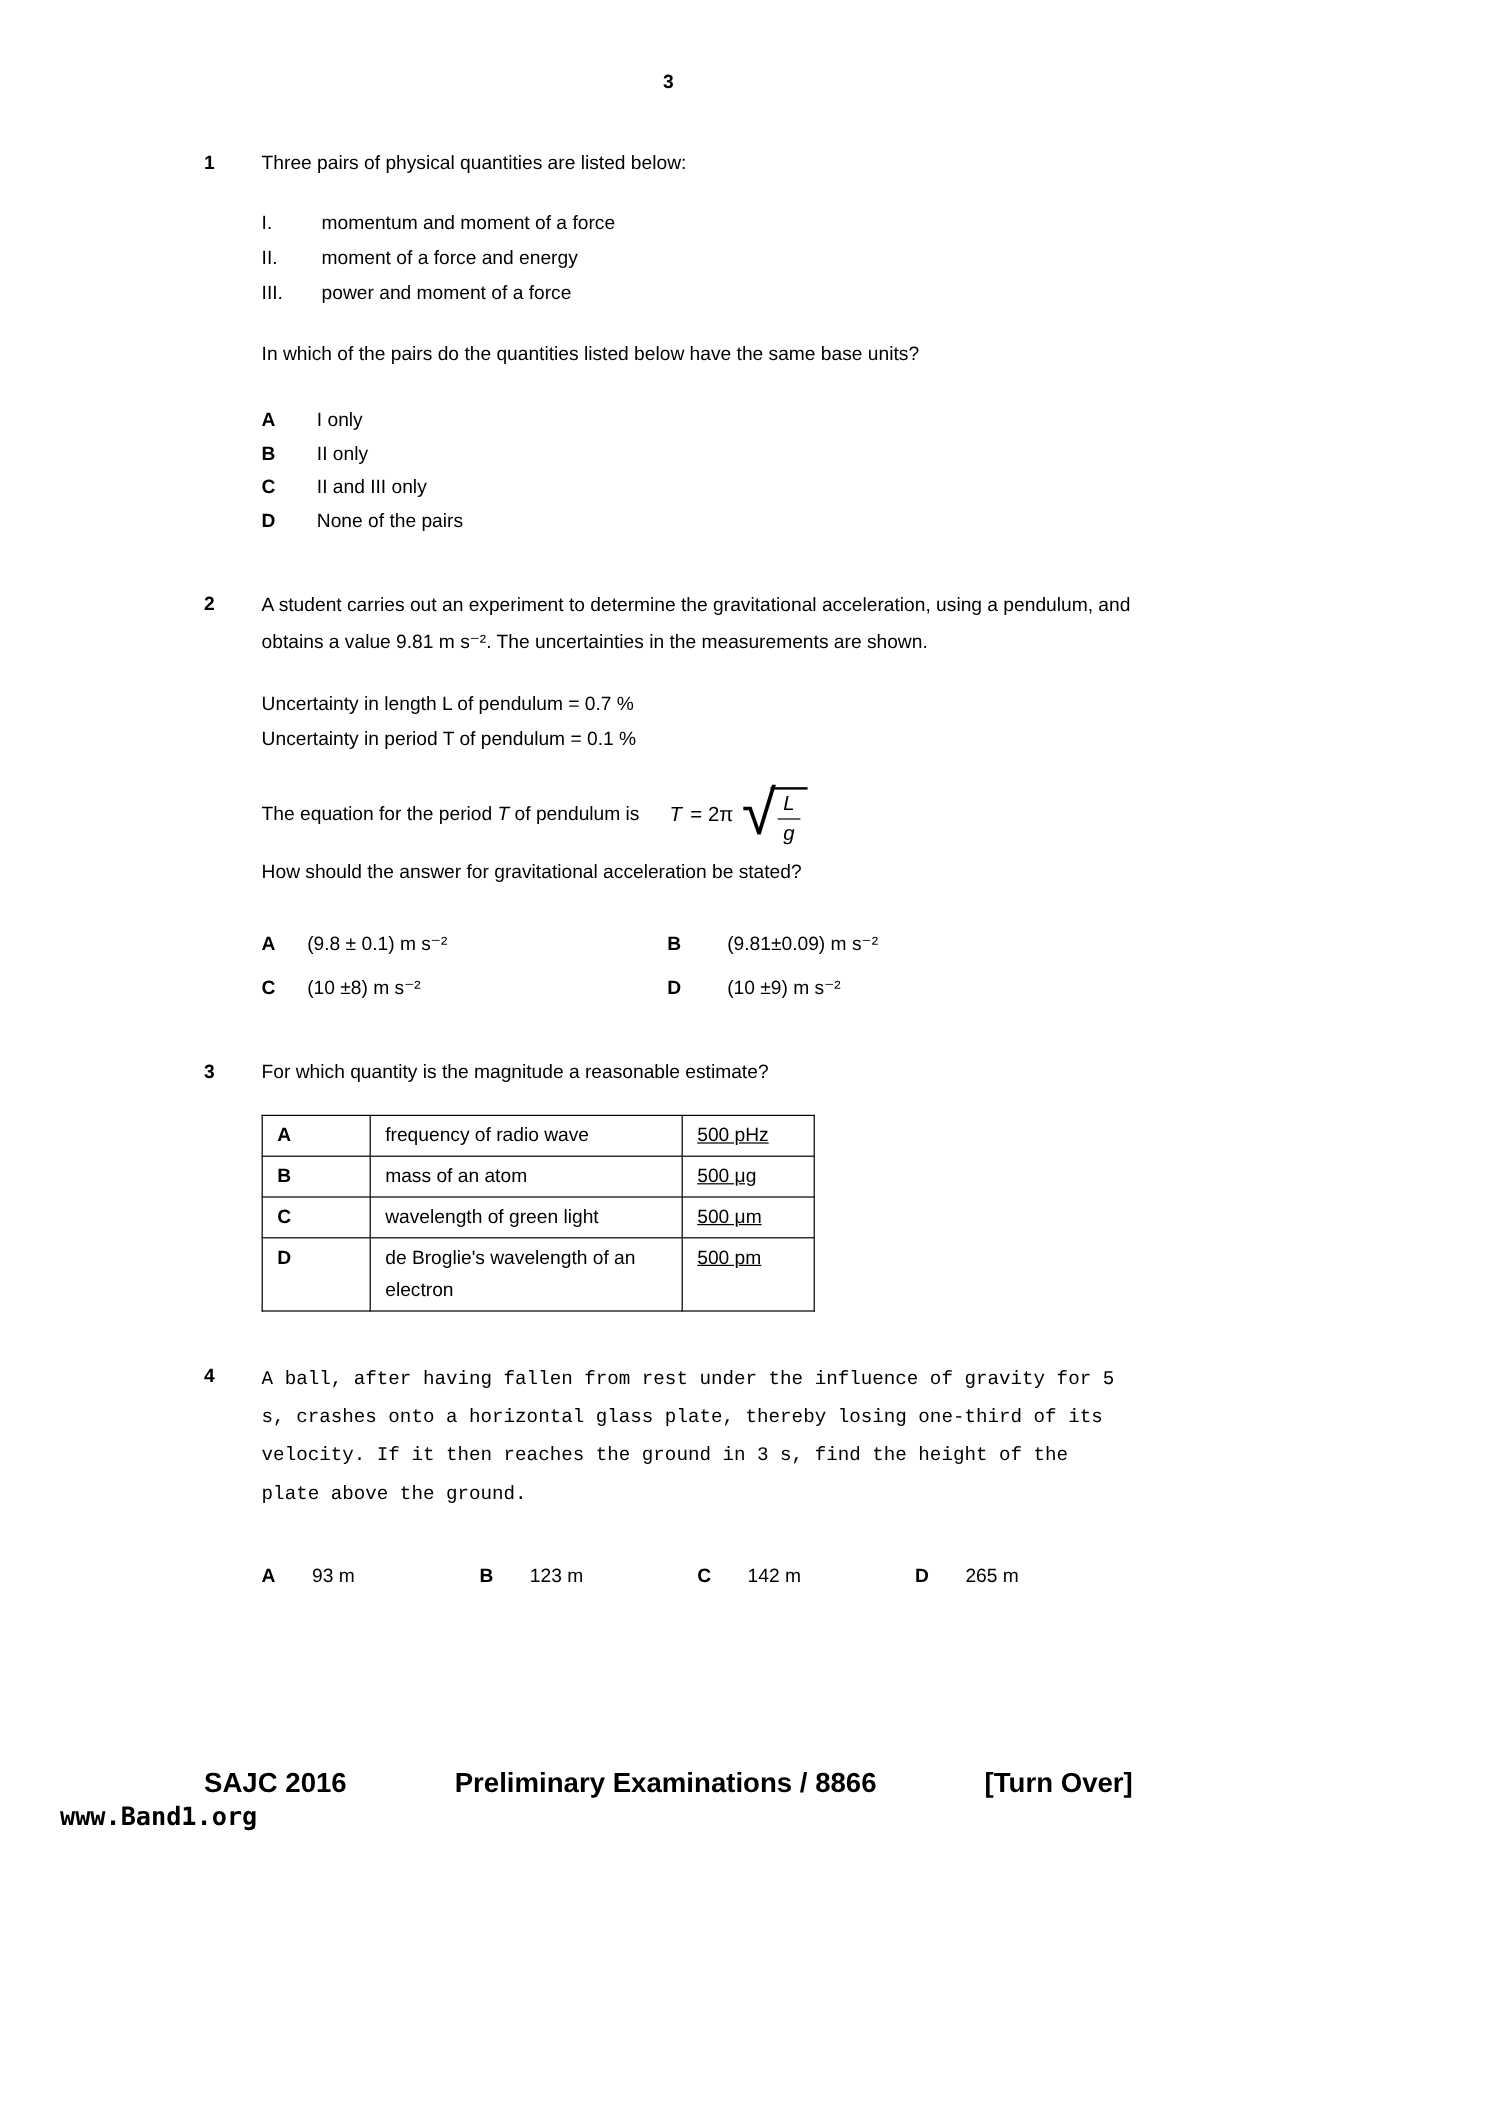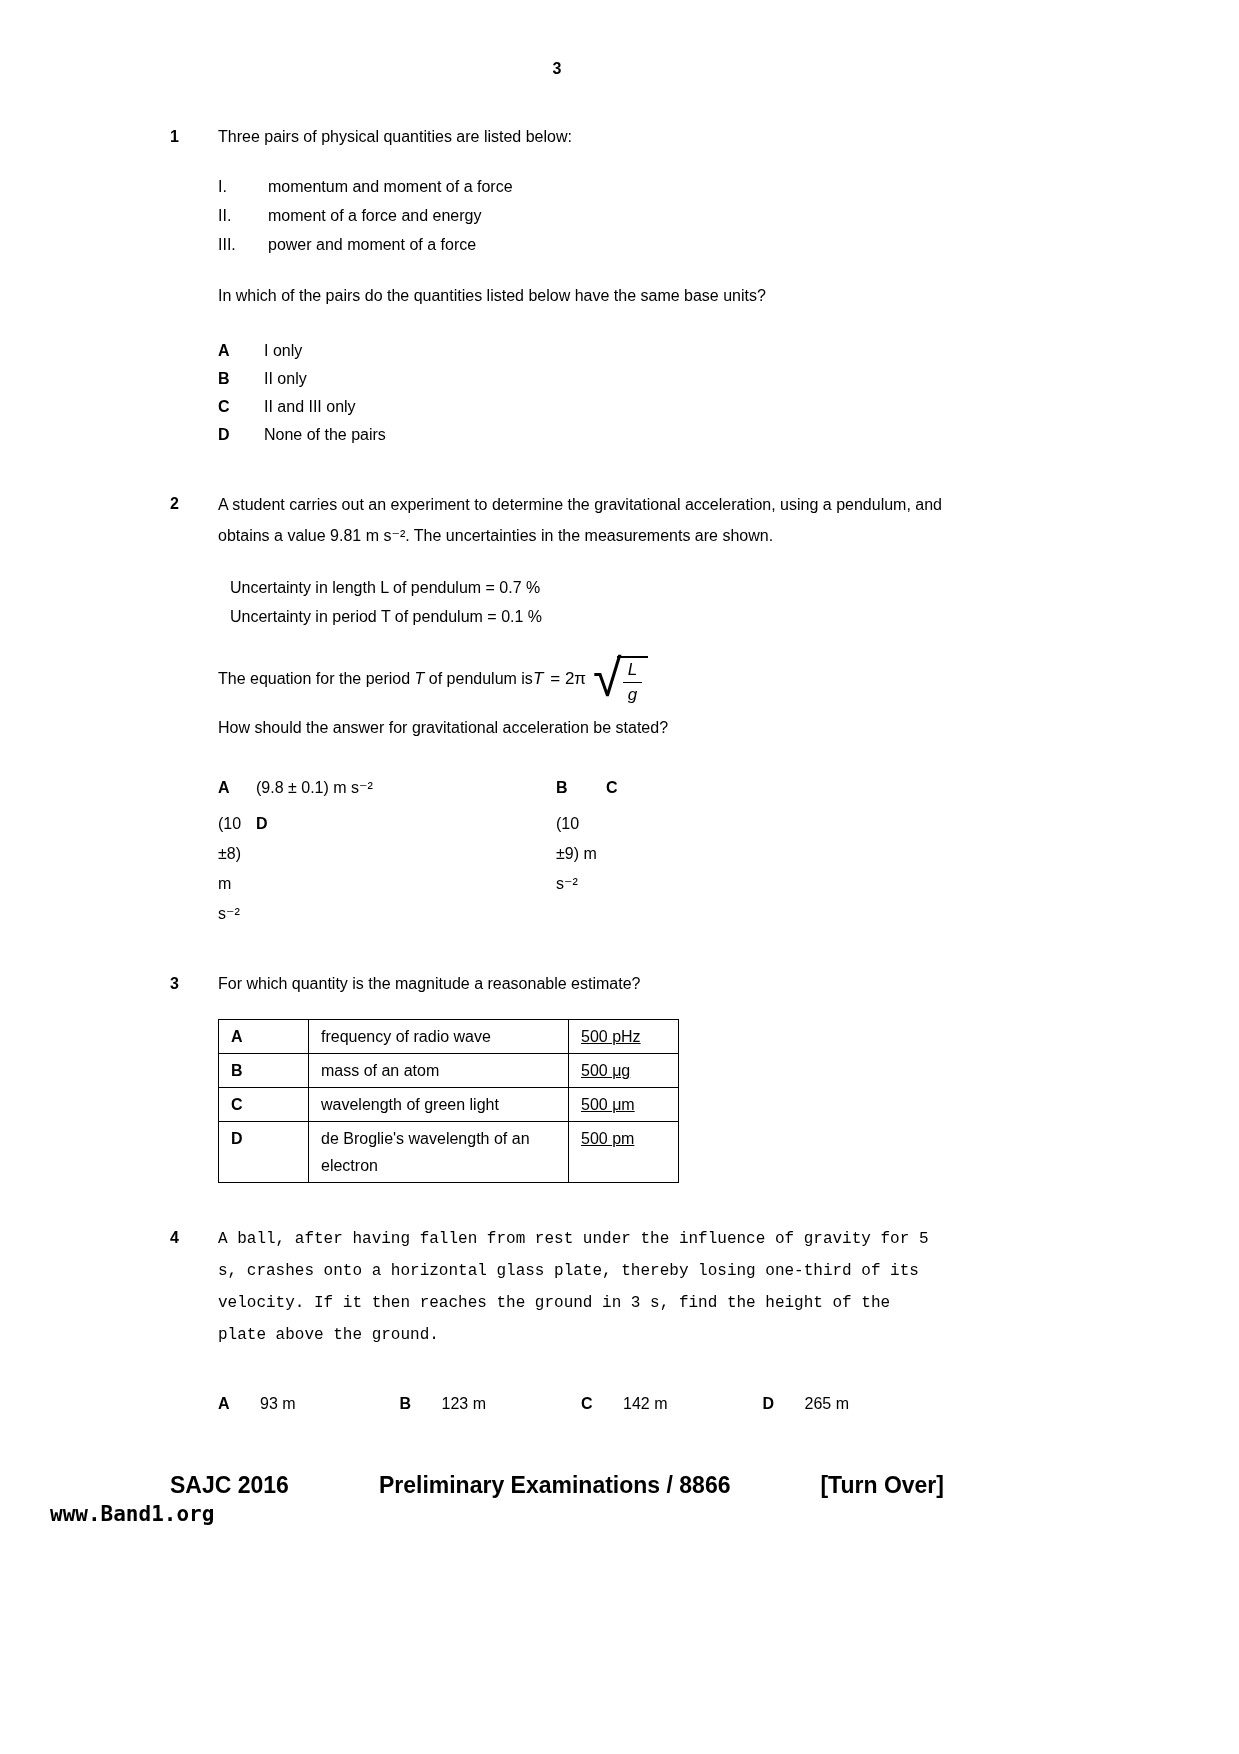--- a/index.html
+++ b/index.html
@@ -21,23 +21,23 @@
   .qnum { width: 48px; flex-shrink: 0; font-weight: bold; line-height: 30px; }
   .qbody { flex: 1; min-width: 0; }
   .para { line-height: 30px; }
 
   .roman-list { display: grid; grid-template-columns: 50px 1fr; line-height: 29px; margin-top: 20px; }
   .q-question { margin-top: 22px; }
 
   .options-v { display: grid; grid-template-columns: 46px 1fr; line-height: 28px; margin-top: 26px; }
   .opt-letter { font-weight: bold; }
 
-  .unc-block { margin-top: 22px; line-height: 29px; margin-left: 12px; }
-
-  .eq-line { display: flex; align-items: center; gap: 0; margin: 22px 0 8px; }
+  .unc-block { margin-top: 22px; line-height: 29px; }
+
+  .eq-line { display: flex; align-items: center; gap: 25px; margin: 22px 0 8px; }
   .eq { display: inline-flex; align-items: center; gap: 5px; font-size: 17px; }
   .eq i { padding-right: 2px; }
   .sqrt { display: inline-flex; align-items: flex-start; margin-left: 2px; }
   .sqrt-sign { font-size: 52px; line-height: 50px; font-weight: 300; }
   .radicand {
     display: inline-flex; flex-direction: column; align-items: center;
     border-top: 2px solid #000; font-style: italic; padding: 2px 6px 0;
     margin-left: -5px; margin-top: 3px; line-height: 20px;
   }
   .frac-num { border-bottom: 1.5px solid #000; padding: 0 5px 2px; }
@@ -123,20 +123,21 @@
                 <span class="frac-den">g</span>
               </span>
             </span>
           </span>
         </div>
         <p class="para">How should the answer for gravitational acceleration be stated?</p>
         <div class="options-2col">
           <span class="opt-letter">A</span>
           <span class="opt-text">(9.8 ± 0.1) m s⁻²</span>
           <span class="opt-letter">B</span>
+          <span class="opt-text">(9.81±0.09) m s⁻²</span>
           <span class="opt-letter">C</span>
           <span class="opt-text">(10 ±8) m s⁻²</span>
           <span class="opt-letter">D</span>
           <span class="opt-text">(10 ±9) m s⁻²</span>
         </div>
       </div>
     </div>
 
     <div class="question">
       <div class="qnum">3</div>

